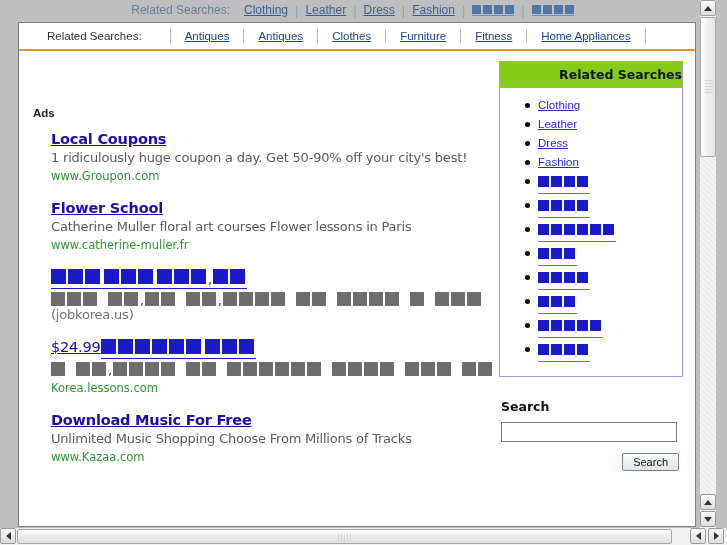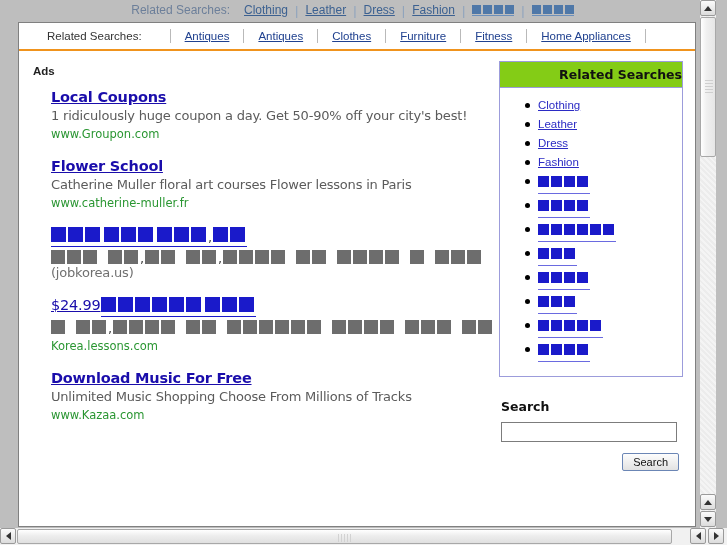--- a/index.html
+++ b/index.html
@@ -125,21 +125,21 @@
     white-space: nowrap;
   }
   .nav .nav-label { color: #333; margin-right: 14px; font-size: 11.5px; }
   .nav a { color: #20418f; text-decoration: underline; font-size: 11.5px; }
   .nav .divider {
     display:inline-block; width:1px; height:14px; background:#b9b9b9; margin: 0 14px;
   }
 
   
   .content { display: flex; padding: 0; }
-  .ads-col { width: 480px; padding: 14px 0 0 14px; }
+  .ads-col { width: 480px; padding: 14px 0 0 14px; margin-top: 42px; }
   .ads-title { font-size: 11.5px; font-weight: bold; color: #222; margin-bottom: 12px; }
 
   .ad { margin-bottom: 17px; padding-left: 18px; }
   .ad-title {
     font-size: 14.5px; color: #1a0dab; text-decoration: underline;
     font-weight: bold; display:block; margin-bottom: 3px;
     font-family: "DejaVu Sans", sans-serif;
     letter-spacing: -.2px;
   }
   .ad-title.mixed { font-weight: normal; }

